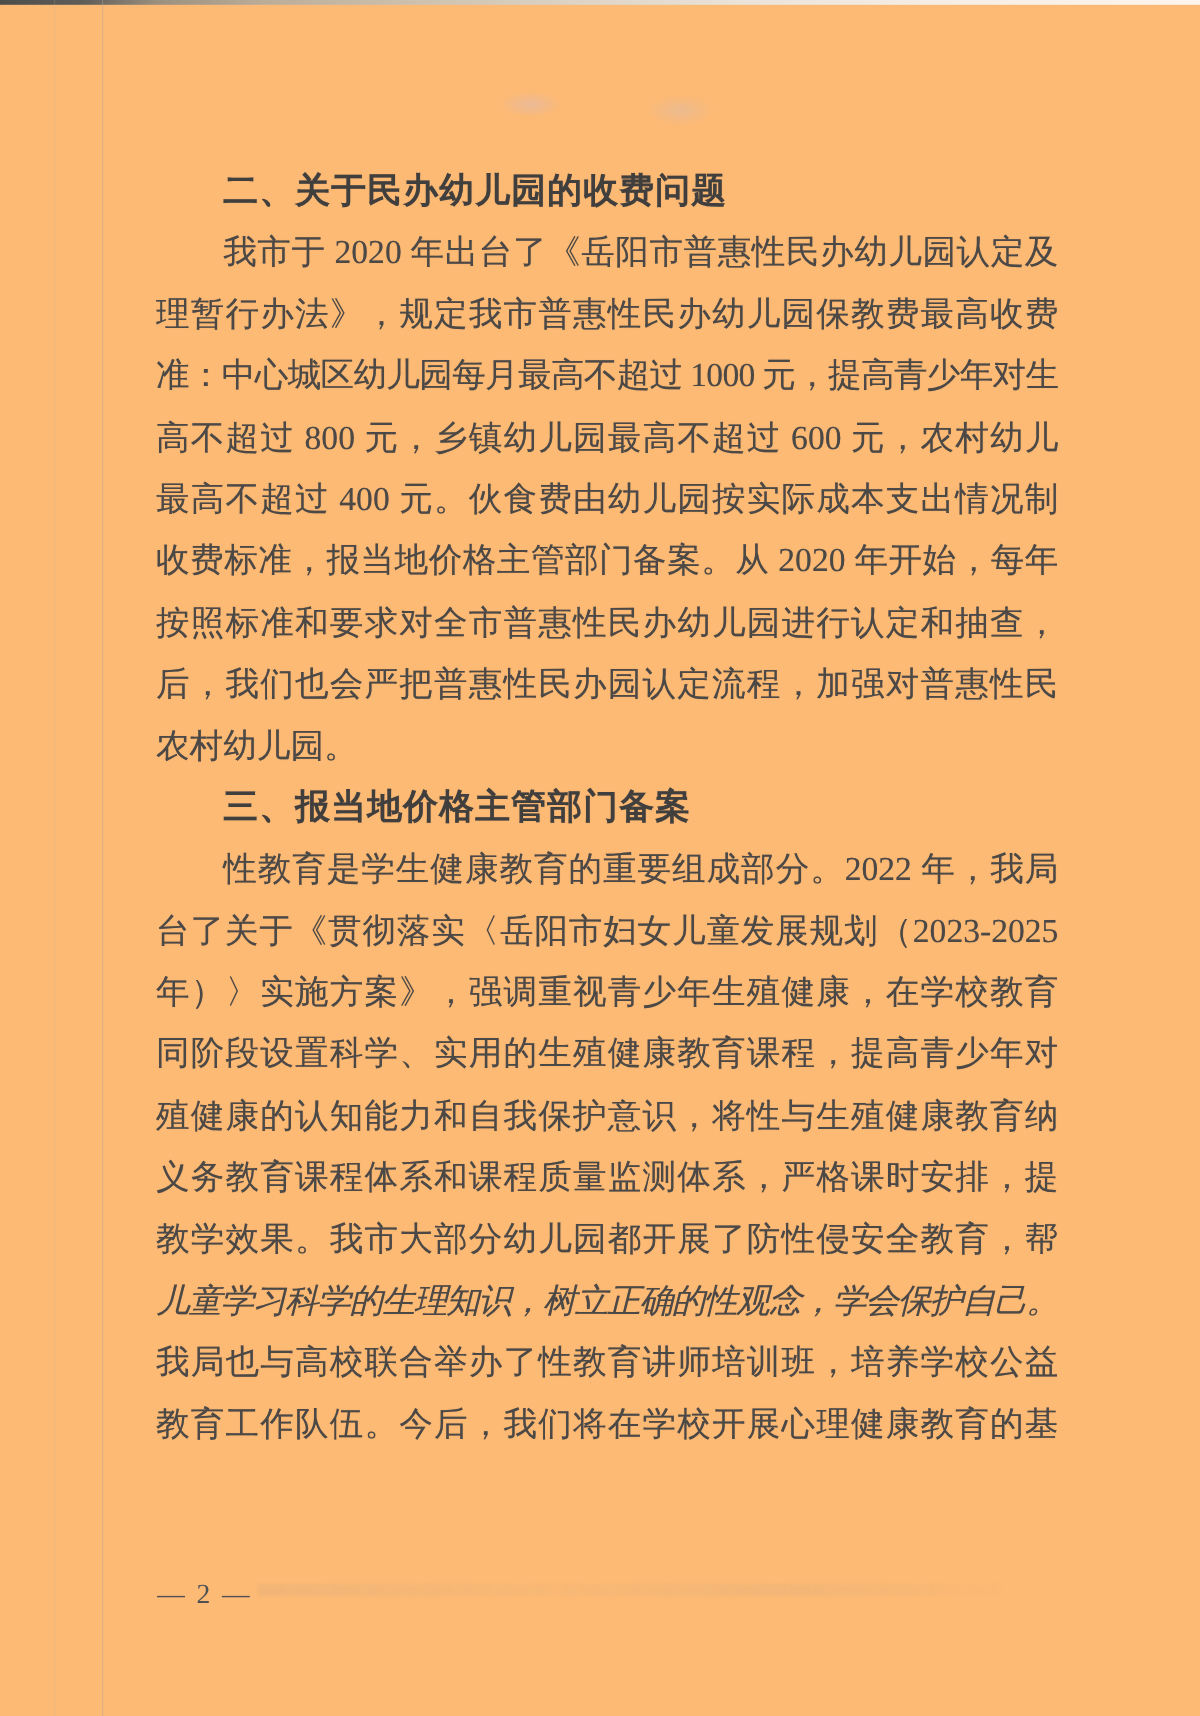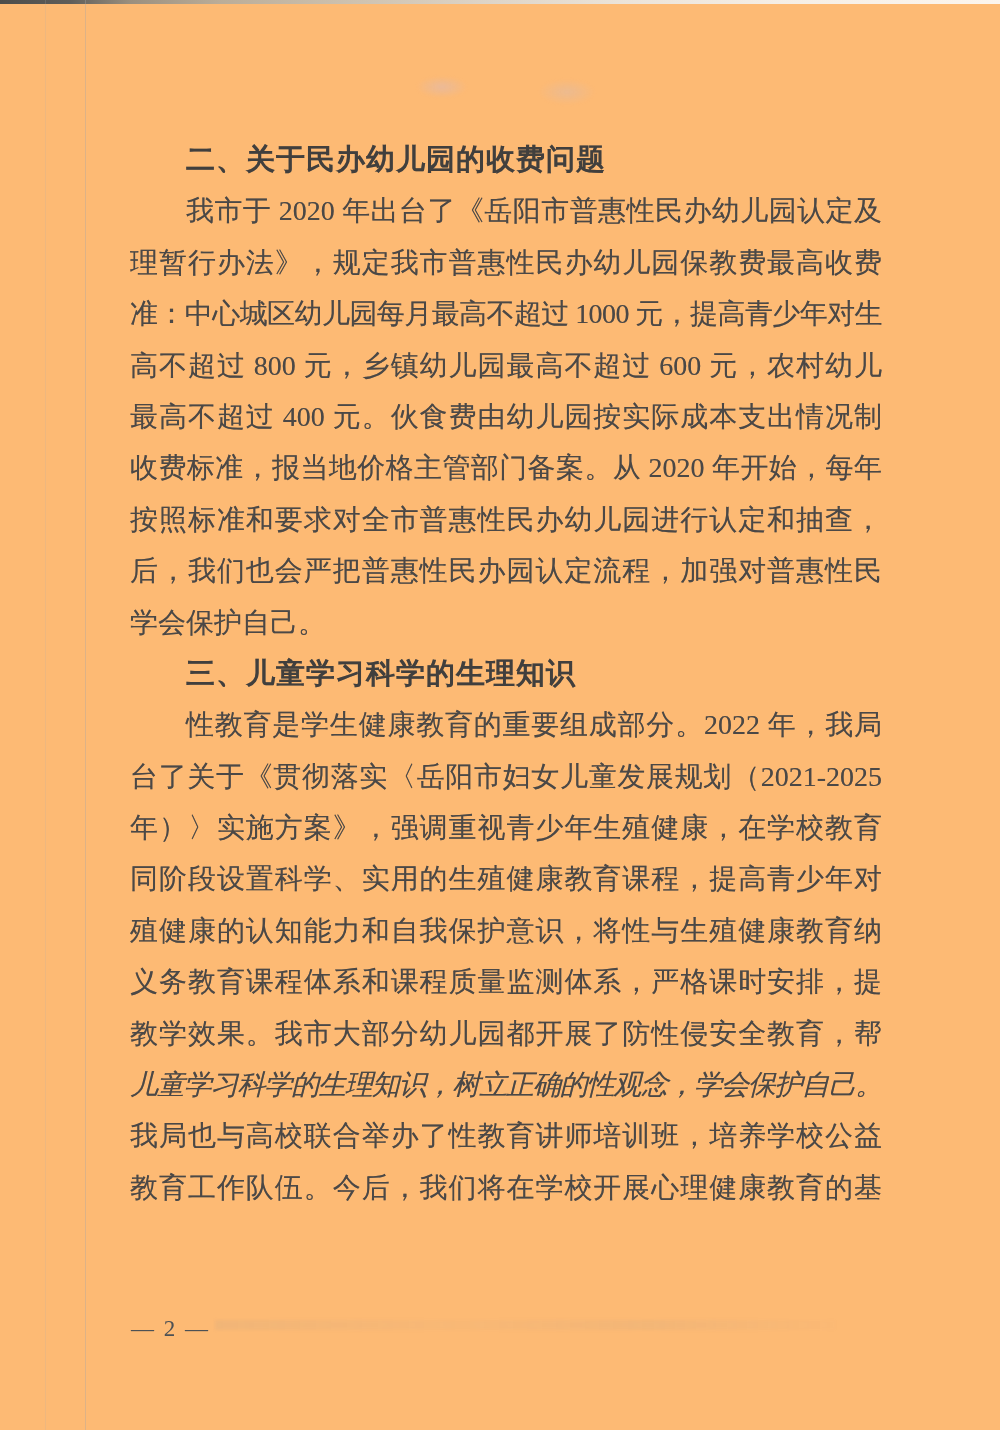--- a/index.html
+++ b/index.html
@@ -113,26 +113,26 @@
     <div class="line heading indent">二、关于民办幼儿园的收费问题</div>
 
     <div class="line just indent">我市于 2020 年出台了《岳阳市普惠性民办幼儿园认定及管</div>
     <div class="line just">理暂行办法》，规定我市普惠性民办幼儿园保教费最高收费标</div>
     <div class="line just tight2">准：中心城区幼儿园每月最高不超过 1000 元，提高青少年对生</div>
     <div class="line just">高不超过 800 元，乡镇幼儿园最高不超过 600 元，农村幼儿园</div>
     <div class="line just">最高不超过 400 元。伙食费由幼儿园按实际成本支出情况制定</div>
     <div class="line just">收费标准，报当地价格主管部门备案。从 2020 年开始，每年都</div>
     <div class="line just">按照标准和要求对全市普惠性民办幼儿园进行认定和抽查，今</div>
     <div class="line just">后，我们也会严把普惠性民办园认定流程，加强对普惠性民办</div>
-    <div class="line">学会保护自己。</div>
+    <div class="line">农村幼儿园。</div>
 
-    <div class="line heading indent">三、儿童学习科学的生理知识</div>
+    <div class="line heading indent">三、报当地价格主管部门备案</div>
 
     <div class="line just indent">性教育是学生健康教育的重要组成部分。2022 年，我局出</div>
-    <div class="line just">台了关于《贯彻落实〈岳阳市妇女儿童发展规划（2021-2025</div>
+    <div class="line just">台了关于《贯彻落实〈岳阳市妇女儿童发展规划（2023-2025</div>
     <div class="line just">年）〉实施方案》，强调重视青少年生殖健康，在学校教育不</div>
     <div class="line just">同阶段设置科学、实用的生殖健康教育课程，提高青少年对生</div>
     <div class="line just">殖健康的认知能力和自我保护意识，将性与生殖健康教育纳入</div>
     <div class="line just">义务教育课程体系和课程质量监测体系，严格课时安排，提高</div>
     <div class="line just">教学效果。我市大部分幼儿园都开展了防性侵安全教育，帮助</div>
     <div class="line just tight">儿童学习科学的生理知识，树立正确的性观念，学会保护自己。</div>
     <div class="line just">我局也与高校联合举办了性教育讲师培训班，培养学校公益性</div>
     <div class="line just">教育工作队伍。今后，我们将在学校开展心理健康教育的基础</div>
 
   </div>

